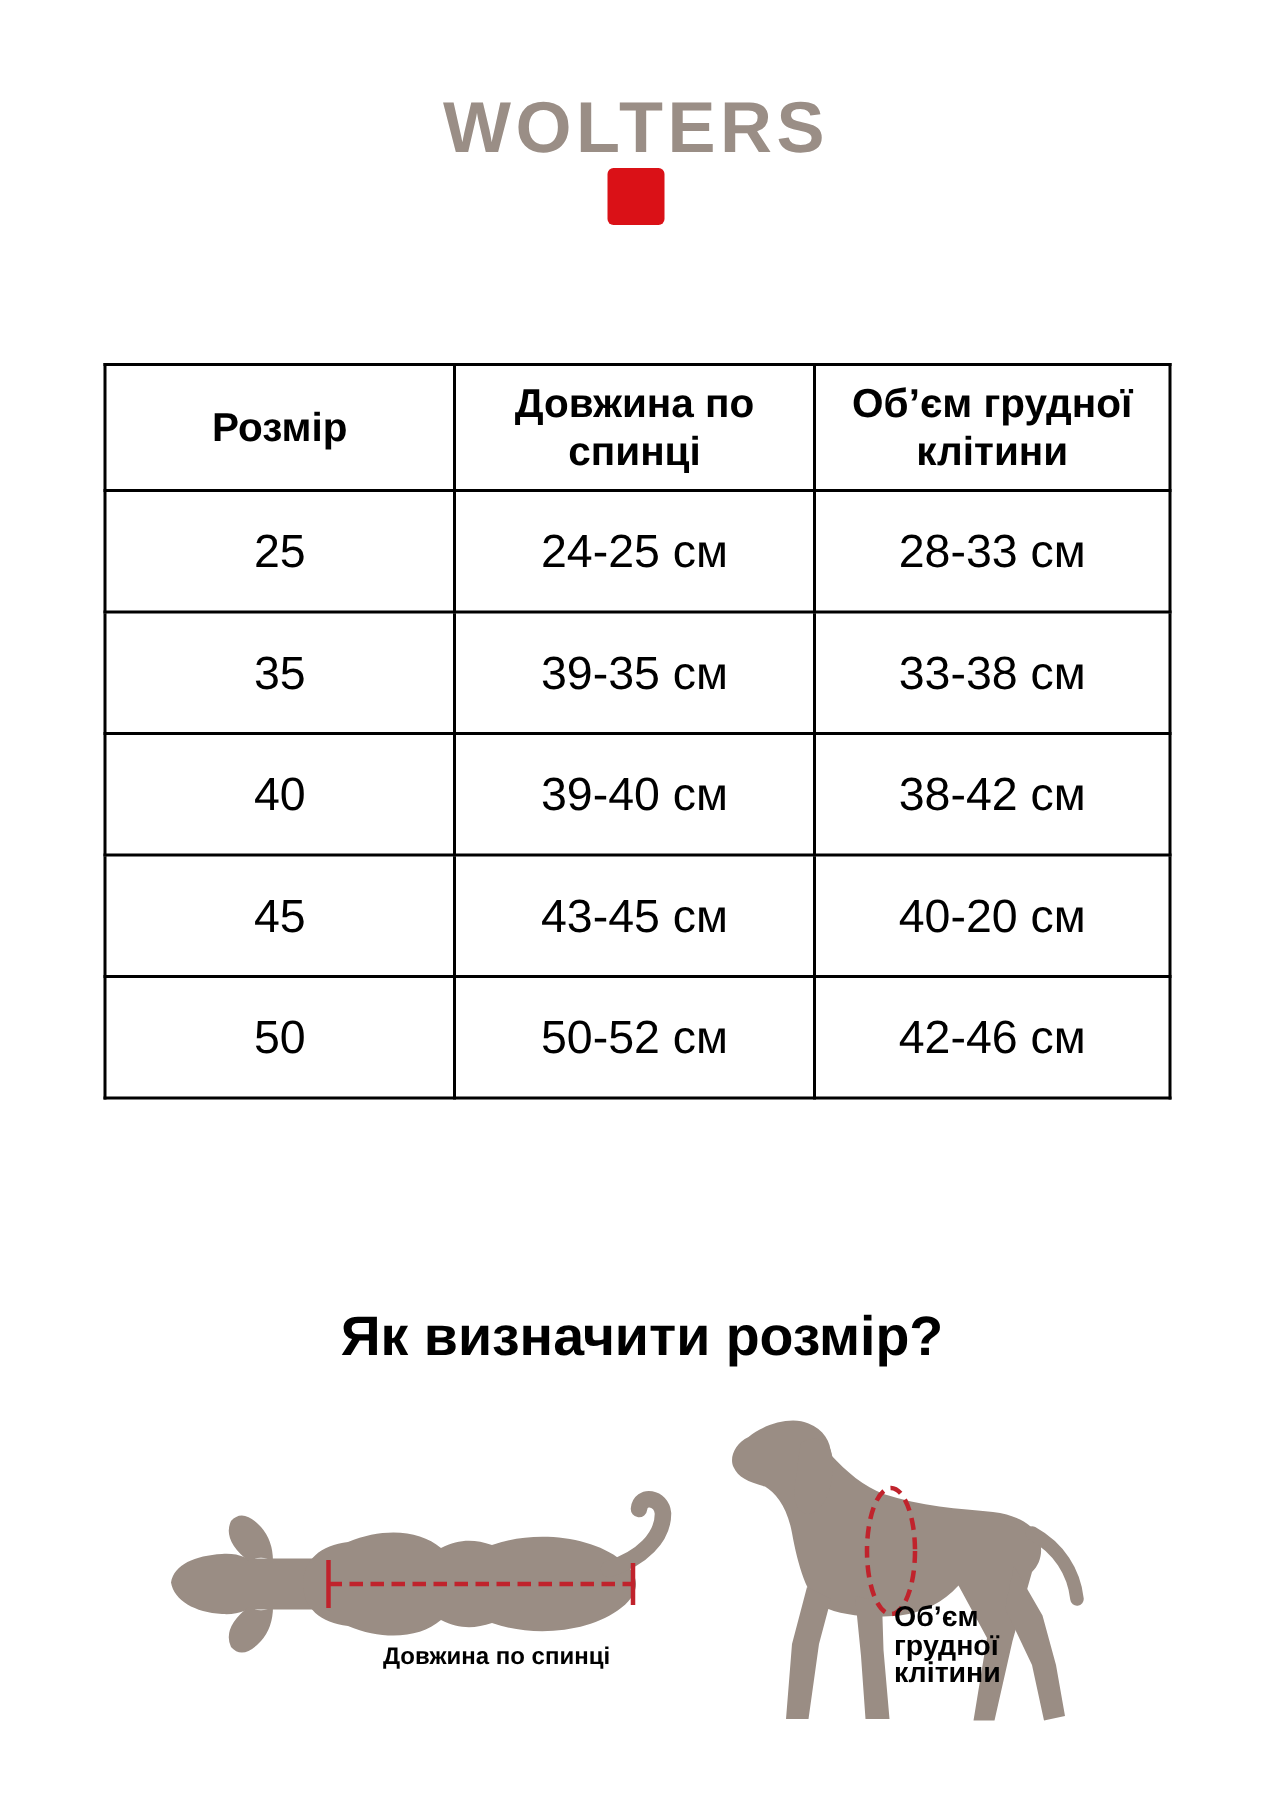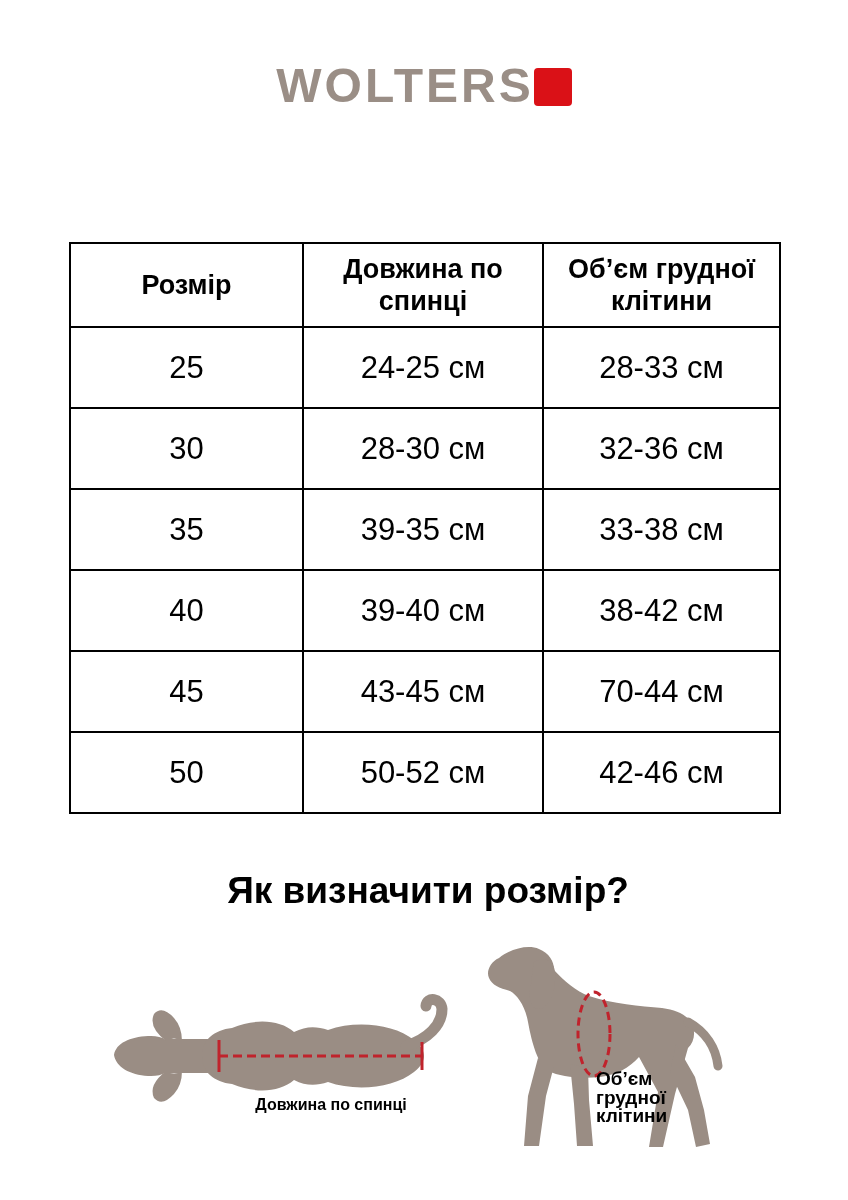--- a/index.html
+++ b/index.html
@@ -1,21 +1,21 @@
 <!DOCTYPE html>
 <html><head>
 <meta charset="utf-8">
 <style>
   html,body{margin:0;padding:0;background:#fff;}
   .page{
     position:relative;width:848px;height:1200px;background:#ffffff;overflow:hidden;
     font-family:"Liberation Sans",sans-serif;color:#000;
   }
   
-  .logo-row{position:absolute;top:62px;left:0;width:100%;display:flex;align-items:center;justify-content:center;}
+  .logo-row{position:absolute;top:62px;left:0;width:100%;display:flex;align-items:center;justify-content:center;flex-direction:column;}
   .logo-text{font-size:48px;font-weight:bold;letter-spacing:3px;line-height:1;}
   .logo-square{width:38px;height:38px;border-radius:4px;display:inline-block;margin-top:2px;}
   
   .title{position:absolute;top:132px;left:0;width:100%;margin:0;text-align:center;
          font-size:39px;font-weight:bold;letter-spacing:-0.5px;}
   .subtitle{position:absolute;top:866px;left:0;width:100%;margin:4px;text-align:center;
             font-size:37px;font-weight:bold;}
   
   .size-table{position:absolute;top:210px;left:69px;width:710px;border-collapse:collapse;table-layout:fixed;margin-top:32px;}
   .size-table th,.size-table td{border:2px solid #000;text-align:center;vertical-align:middle;padding:0;}
@@ -52,38 +52,33 @@
         <th>Об’єм грудної клітини</th>
       </tr>
     </thead>
     <tbody>
         <tr>
           <td>25</td>
           <td>24-25 см</td>
           <td>28-33 см</td>
         </tr>
         <tr>
-          <td>30</td>
-          <td>28-30 см</td>
-          <td>32-36 см</td>
-        </tr>
-        <tr>
           <td>35</td>
           <td>39-35 см</td>
           <td>33-38 см</td>
         </tr>
         <tr>
           <td>40</td>
           <td>39-40 см</td>
           <td>38-42 см</td>
         </tr>
         <tr>
           <td>45</td>
           <td>43-45 см</td>
-          <td>70-44 см</td>
+          <td>40-20 см</td>
         </tr>
         <tr>
           <td>50</td>
           <td>50-52 см</td>
           <td>42-46 см</td>
         </tr>
       </tbody>
   </table>
 
   <h2 class="subtitle">Як визначити розмір?</h2>

